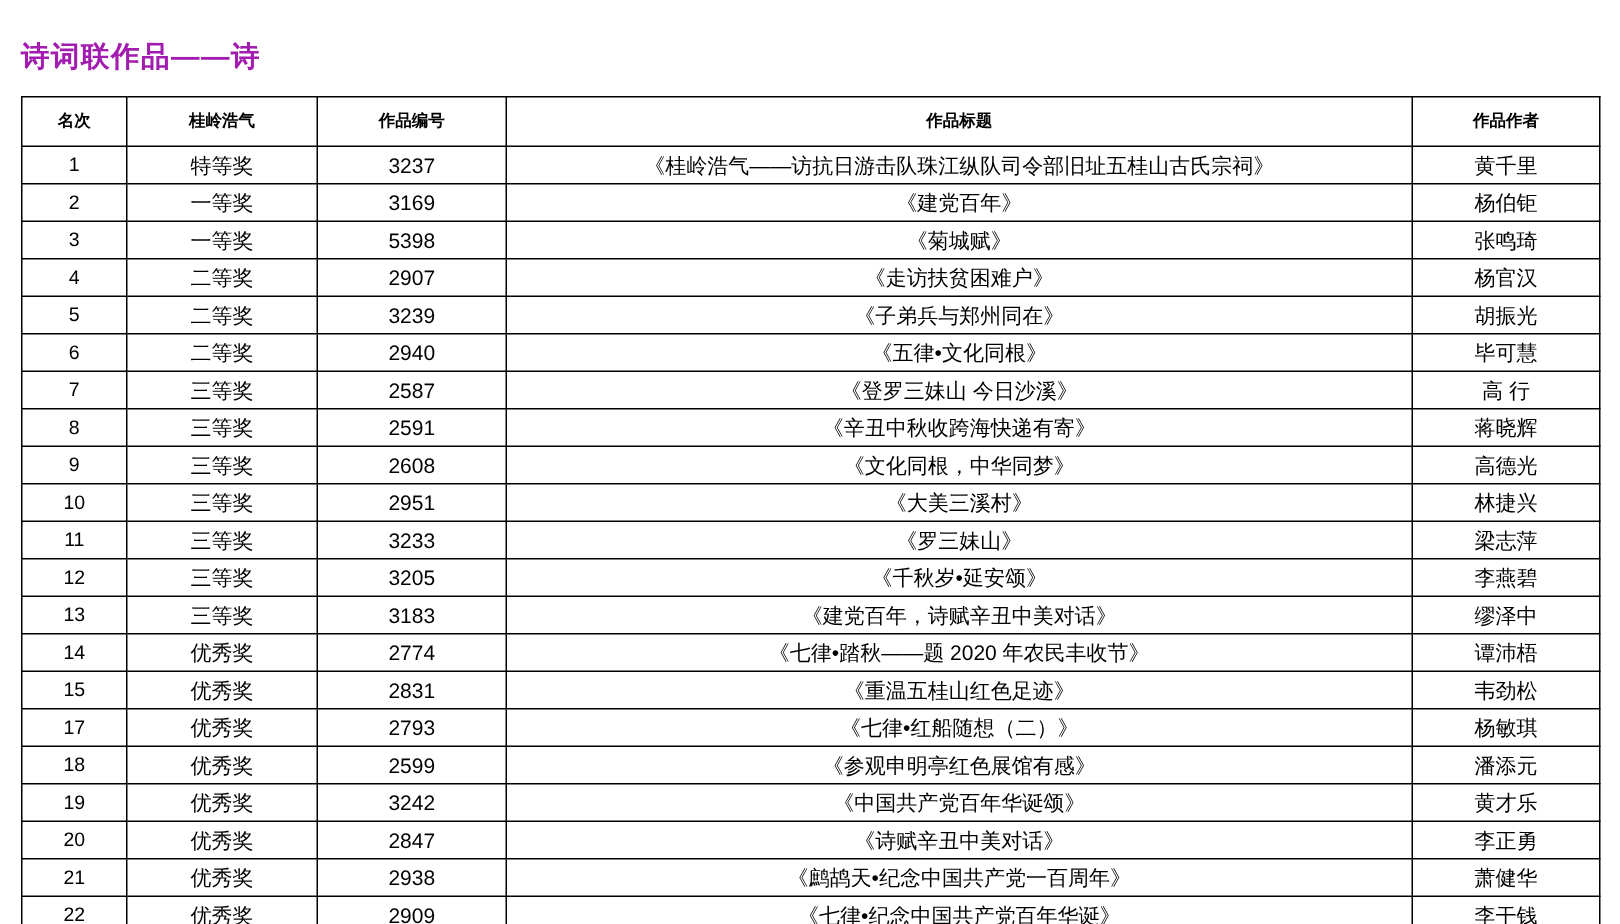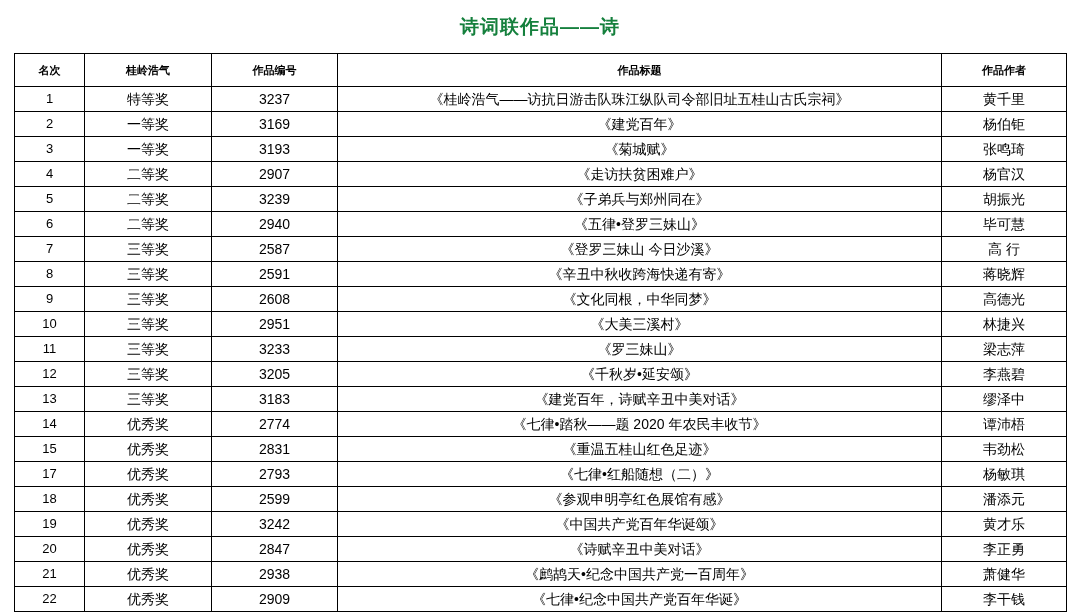--- a/index.html
+++ b/index.html
@@ -13,26 +13,26 @@
     font-family: "Liberation Sans", sans-serif;
     color: #000000;
     overflow: hidden;
   }
   .page {
     width: 1080px;
     box-sizing: border-box;
     padding: 0 14px;
   }
   .doc-title {
-    text-align: center;
+    text-align: left;
     font-size: 19px;
     font-weight: bold;
     letter-spacing: 1px;
-    padding: 14px 0 13px 0;
-    color: #15803d;
+    padding: 25px 0 13px 0;
+    color: #a21caf;
   }
   table.award-table {
     border-collapse: collapse;
     width: 1052px;
     table-layout: fixed;
     font-size: 14px;
   }
   table.award-table th,
   table.award-table td {
     border: 1px solid #000000;
@@ -95,21 +95,21 @@
         <tr>
           <td class="cell-rank">2</td>
           <td class="cell-award">一等奖</td>
           <td class="cell-code">3169</td>
           <td class="cell-title">《建党百年》</td>
           <td class="cell-author">杨伯钜</td>
         </tr>
         <tr>
           <td class="cell-rank">3</td>
           <td class="cell-award">一等奖</td>
-          <td class="cell-code">3193</td>
+          <td class="cell-code">5398</td>
           <td class="cell-title">《菊城赋》</td>
           <td class="cell-author">张鸣琦</td>
         </tr>
         <tr>
           <td class="cell-rank">4</td>
           <td class="cell-award">二等奖</td>
           <td class="cell-code">2907</td>
           <td class="cell-title">《走访扶贫困难户》</td>
           <td class="cell-author">杨官汉</td>
         </tr>
@@ -117,21 +117,21 @@
           <td class="cell-rank">5</td>
           <td class="cell-award">二等奖</td>
           <td class="cell-code">3239</td>
           <td class="cell-title">《子弟兵与郑州同在》</td>
           <td class="cell-author">胡振光</td>
         </tr>
         <tr>
           <td class="cell-rank">6</td>
           <td class="cell-award">二等奖</td>
           <td class="cell-code">2940</td>
-          <td class="cell-title">《五律•登罗三妹山》</td>
+          <td class="cell-title">《五律•文化同根》</td>
           <td class="cell-author">毕可慧</td>
         </tr>
         <tr>
           <td class="cell-rank">7</td>
           <td class="cell-award">三等奖</td>
           <td class="cell-code">2587</td>
           <td class="cell-title">《登罗三妹山 今日沙溪》</td>
           <td class="cell-author">高  行</td>
         </tr>
         <tr>

